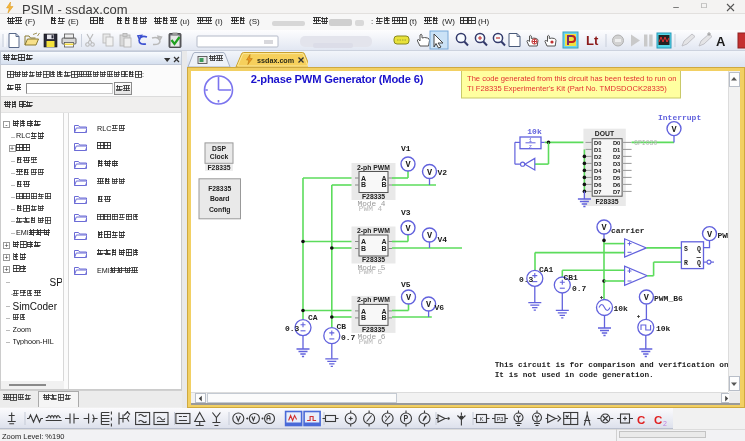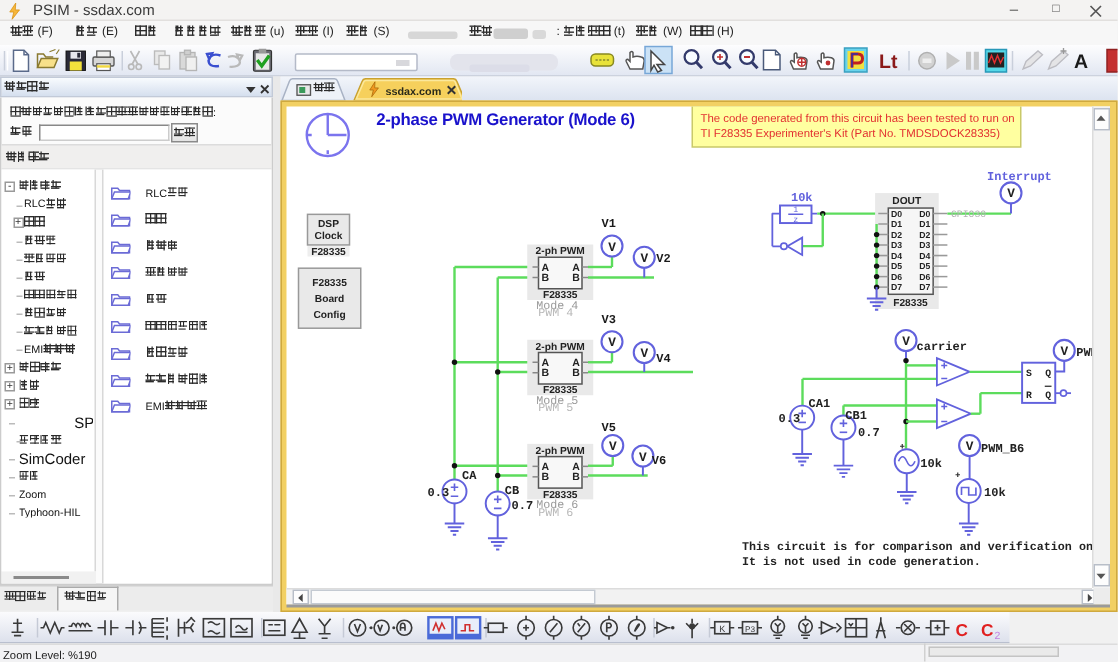--- a/index.html
+++ b/index.html
@@ -38,21 +38,21 @@
  linear-gradient(#2b2b2b,#2b2b2b) 20% 0/12% 64% no-repeat,
  linear-gradient(#2b2b2b,#2b2b2b) 5% 64%/95% 13% no-repeat,
  linear-gradient(#2b2b2b,#2b2b2b) 55% 35%/12% 65% no-repeat,
  linear-gradient(#2b2b2b,#2b2b2b) 15% 95%/80% 13% no-repeat}
 </style></head>
 <body>
 <div class="ab" style="left:0;top:0;width:745px;height:14px;background:#f4f3f2;border-bottom:1px solid #e2e0de">
 <svg class="ab" style="left:5px;top:2px" width="10" height="11">
       <path d="M5.5 0 L1.5 6 L4.2 6 L3 11 L8 4.6 L5.2 4.6 Z" fill="#f6b73c" stroke="#d89010" stroke-width="0.5"></path>
     </svg>
-<div class="ab" style="left:22px;top:2px;font-size:10px;color:#3a3a3a">PSIM - ssdax.com</div>
+<div class="ab" style="left:22px;top:2px;font-size:13px;color:#3a3a3a">PSIM - ssdax.com</div>
 <div class="ab" style="left:668px;top:1px;width:16px;text-align:center;font-size:10px;color:#555">–</div>
 <div class="ab" style="left:696px;top:1px;width:16px;text-align:center;font-size:8px;color:#555">□</div>
 <svg class="ab" style="left:726px;top:3px" width="9" height="9">
       <path d="M1 1 L8 8 M8 1 L1 8" stroke="#555" stroke-width="1.1"></path>
     </svg>
 </div>
 <div class="ab" style="left:0;top:14px;width:745px;height:16px;background:#f7f7f7">
 <div class="ab" style="left:7px;top:3px;white-space:nowrap">
       <span style="display:block;line-height:1;font-size:8px;color:#222;"><i class="k k2"></i><i class="k k1"></i> (F)</span>
     </div>

